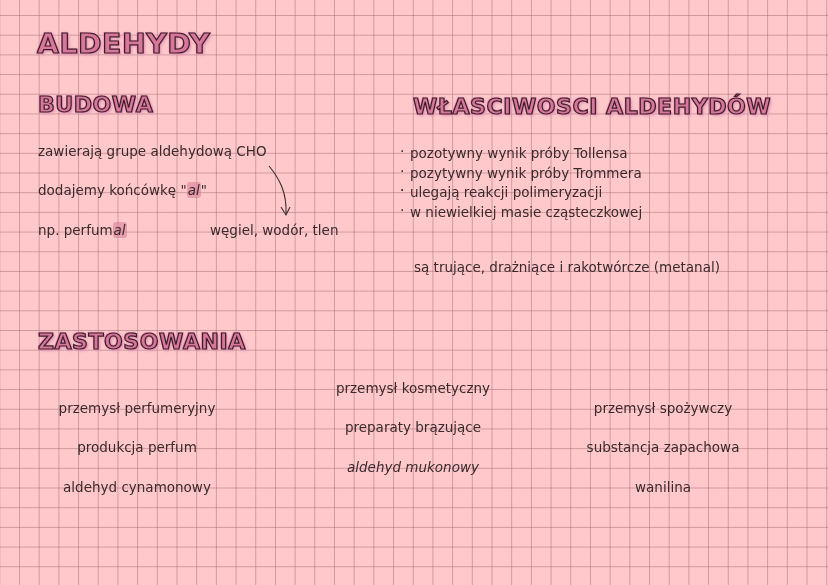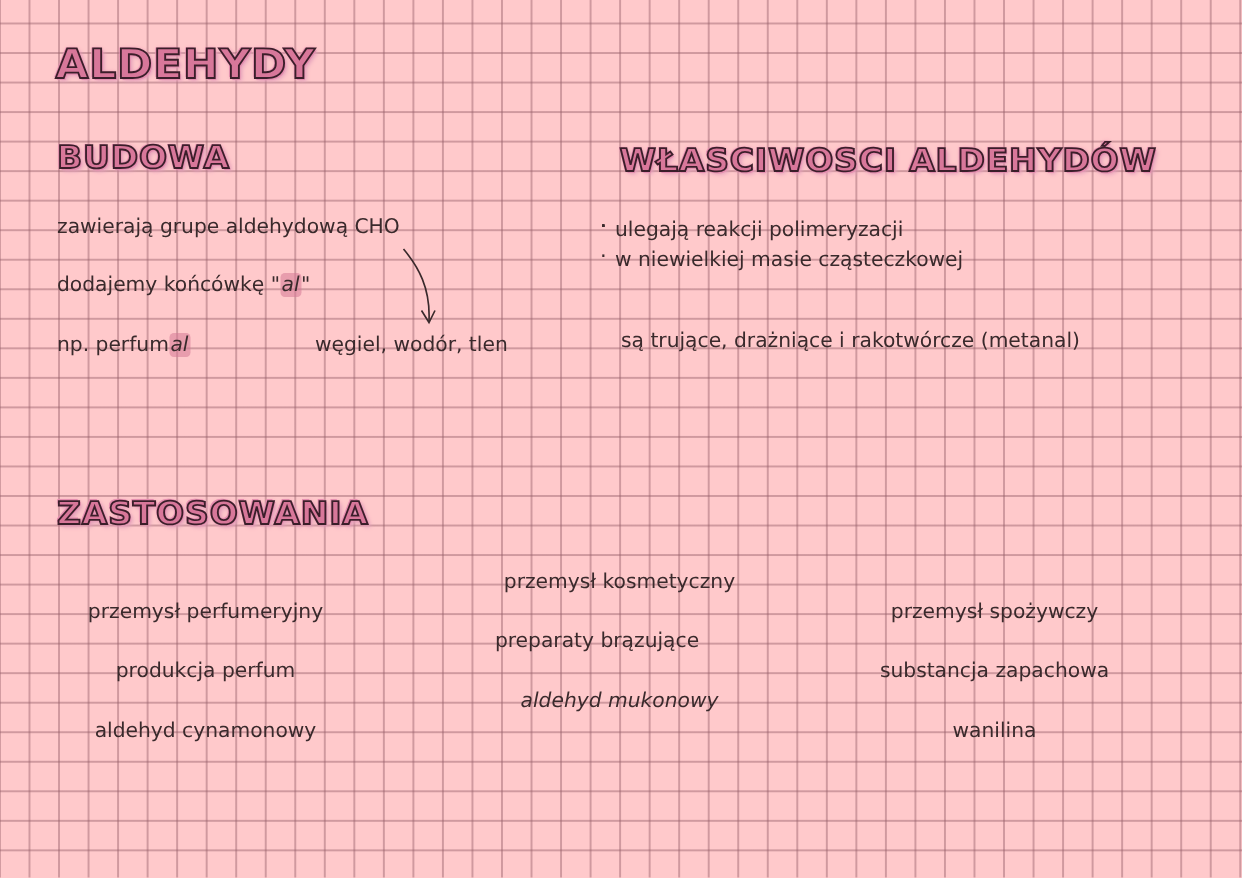--- a/index.html
+++ b/index.html
@@ -48,36 +48,36 @@
   <svg class="abs" style="left:265px; top:164px;" width="30" height="56" viewBox="0 0 30 56">
     <path d="M4 2 C 14 14, 22 28, 21 50" stroke="#3a2a2c" stroke-width="1.1" fill="none"></path>
     <path d="M16 43 L21 51 L25 43" stroke="#3a2a2c" stroke-width="1.1" fill="none"></path>
   </svg>
   <div class="abs txt" style="left:210px; top:222px;">węgiel, wodór, tlen</div>
 </div>
 
 <div>
   <div class="abs heading h-sec" style="left:413px; top:95px;">WŁASCIWOSCI ALDEHYDÓW</div>
   <ul class="abs bullets" style="left:400px; top:144px;">
-    <li><span class="dot">·</span></li>
-    <li><span class="dot">·</span></li>
+    <li><span class="dot">·</span><span>pozotywny wynik próby Tollensa</span></li>
+    <li><span class="dot">·</span><span>pozytywny wynik próby Trommera</span></li>
     <li><span class="dot">·</span></li>
     <li><span class="dot">·</span><span>ulegają reakcji polimeryzacji</span></li>
     <li><span class="dot">·</span><span>w niewielkiej masie cząsteczkowej</span></li>
     <li class="cont">są trujące, drażniące i rakotwórcze (metanal)</li>
   </ul>
 </div>
 
 <div>
   <div class="abs heading h-sec" style="left:38px; top:330px;">ZASTOSOWANIA</div>
 
   <div class="abs txt center" style="left:137px; top:400px;">przemysł perfumeryjny</div>
   <div class="abs txt center" style="left:137px; top:439px;">produkcja perfum</div>
   <div class="abs txt center" style="left:137px; top:479px;">aldehyd cynamonowy</div>
 
   <div class="abs txt center" style="left:413px; top:380px;">przemysł kosmetyczny</div>
-  <div class="abs txt center" style="left:398px; top:419px;">preparaty brązujące</div>
+  <div class="abs txt center" style="left:413px; top:419px;">preparaty brązujące</div>
   <div class="abs txt center" style="left:413px; top:459px;font-style:italic;">aldehyd mukonowy</div>
 
   <div class="abs txt center" style="left:663px; top:400px;">przemysł spożywczy</div>
   <div class="abs txt center" style="left:663px; top:439px;">substancja zapachowa</div>
   <div class="abs txt center" style="left:663px; top:479px;">wanilina</div>
 </div>
 
 </body></html>

